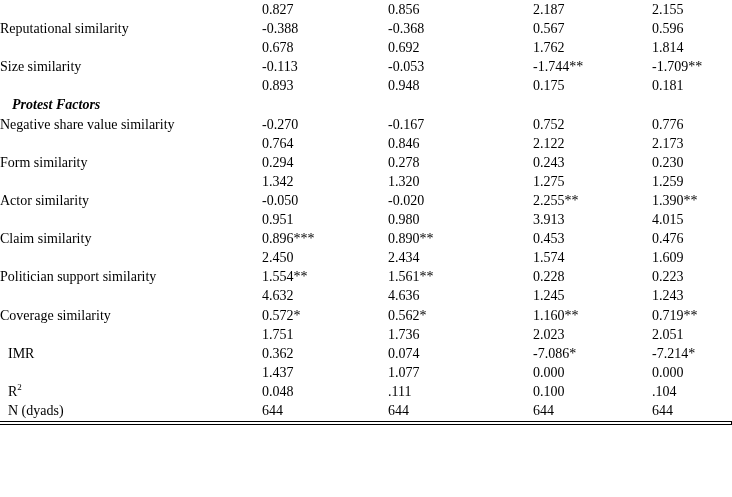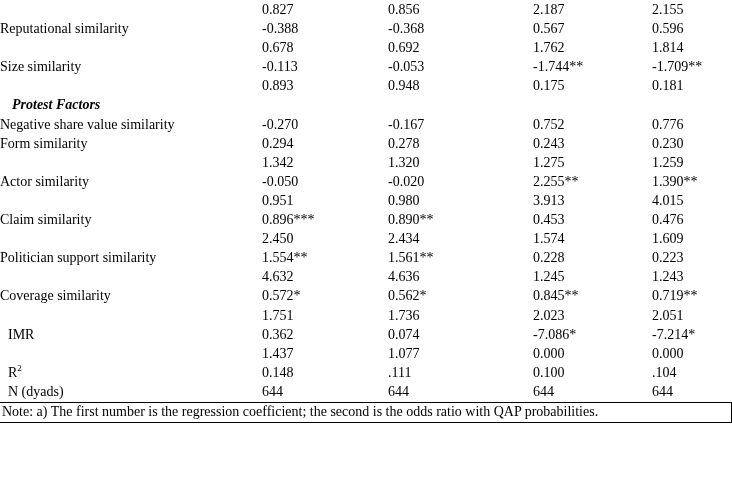--- a/index.html
+++ b/index.html
@@ -111,20 +111,27 @@
           <td class="c3"></td>
           <td class="c4"></td>
         </tr>
         <tr class="row-var">
           <td class="label-cell">Negative share value similarity</td>
           <td class="c1">-0.270</td>
           <td class="c2">-0.167</td>
           <td class="c3">0.752</td>
           <td class="c4">0.776</td>
         </tr>
+        <tr class="row-odds">
+          <td class="label-cell"></td>
+          <td class="c1">0.764</td>
+          <td class="c2">0.846</td>
+          <td class="c3">2.122</td>
+          <td class="c4">2.173</td>
+        </tr>
         <tr class="row-var">
           <td class="label-cell">Form similarity</td>
           <td class="c1">0.294</td>
           <td class="c2">0.278</td>
           <td class="c3">0.243</td>
           <td class="c4">0.230</td>
         </tr>
         <tr class="row-odds">
           <td class="label-cell"></td>
           <td class="c1">1.342</td>
@@ -171,21 +178,21 @@
           <td class="label-cell"></td>
           <td class="c1">4.632</td>
           <td class="c2">4.636</td>
           <td class="c3">1.245</td>
           <td class="c4">1.243</td>
         </tr>
         <tr class="row-var">
           <td class="label-cell">Coverage similarity</td>
           <td class="c1">0.572*</td>
           <td class="c2">0.562*</td>
-          <td class="c3">0.845**</td>
+          <td class="c3">1.160**</td>
           <td class="c4">0.719**</td>
         </tr>
         <tr class="row-odds">
           <td class="label-cell"></td>
           <td class="c1">1.751</td>
           <td class="c2">1.736</td>
           <td class="c3">2.023</td>
           <td class="c4">2.051</td>
         </tr>
         <tr class="row-stat">
@@ -197,32 +204,31 @@
         </tr>
         <tr class="row-odds">
           <td class="label-cell"></td>
           <td class="c1">1.437</td>
           <td class="c2">1.077</td>
           <td class="c3">0.000</td>
           <td class="c4">0.000</td>
         </tr>
         <tr class="row-stat">
           <td class="label-cell">R<sup>2</sup></td>
-          <td class="c1">0.148</td>
+          <td class="c1">0.048</td>
           <td class="c2">.111</td>
           <td class="c3">0.100</td>
           <td class="c4">.104</td>
         </tr>
         <tr class="row-stat">
           <td class="label-cell">N (dyads)</td>
           <td class="c1">644</td>
           <td class="c2">644</td>
           <td class="c3">644</td>
           <td class="c4">644</td>
         </tr>
       </tbody>
   </table>
 
   <div class="notes">
-    <div>Note: a) The first number is the regression coefficient; the second is the odds ratio with QAP probabilities.</div>
   </div>
 
 </div>
 
 </body></html>

